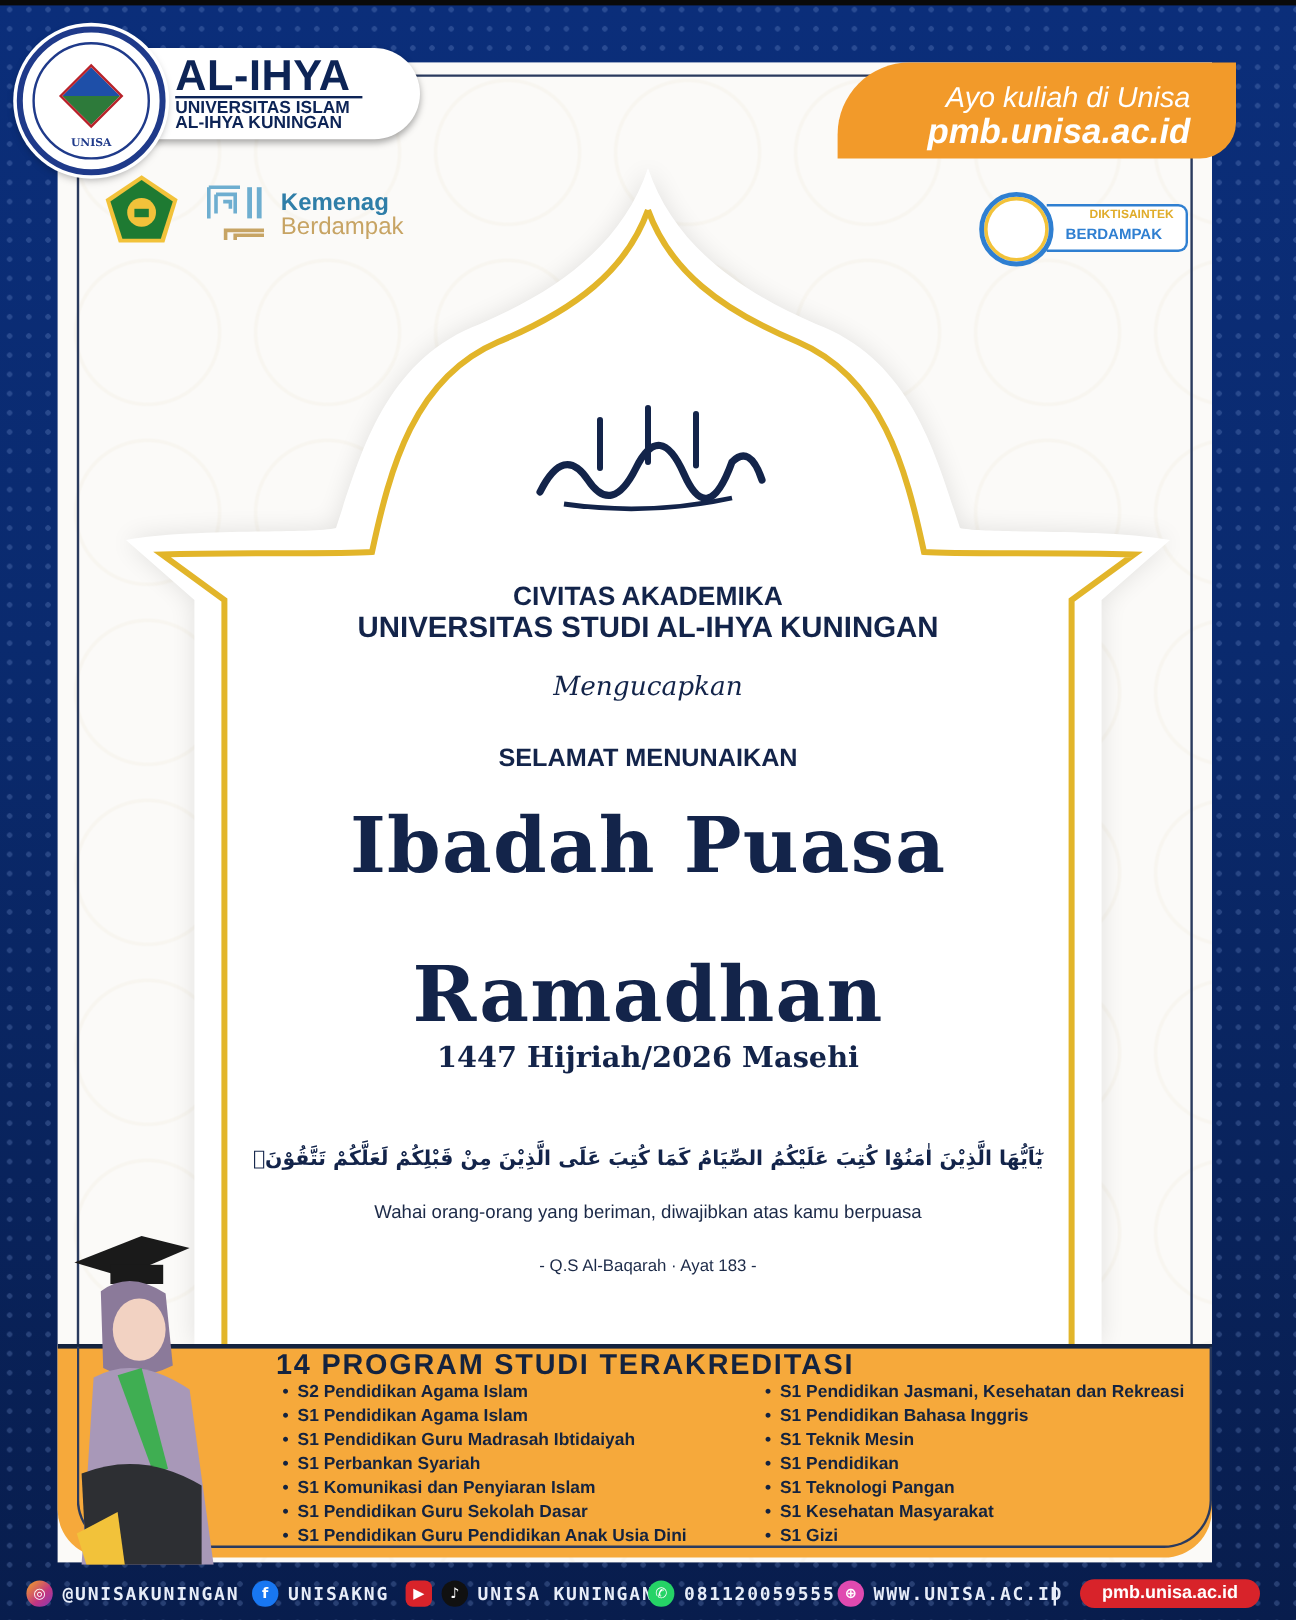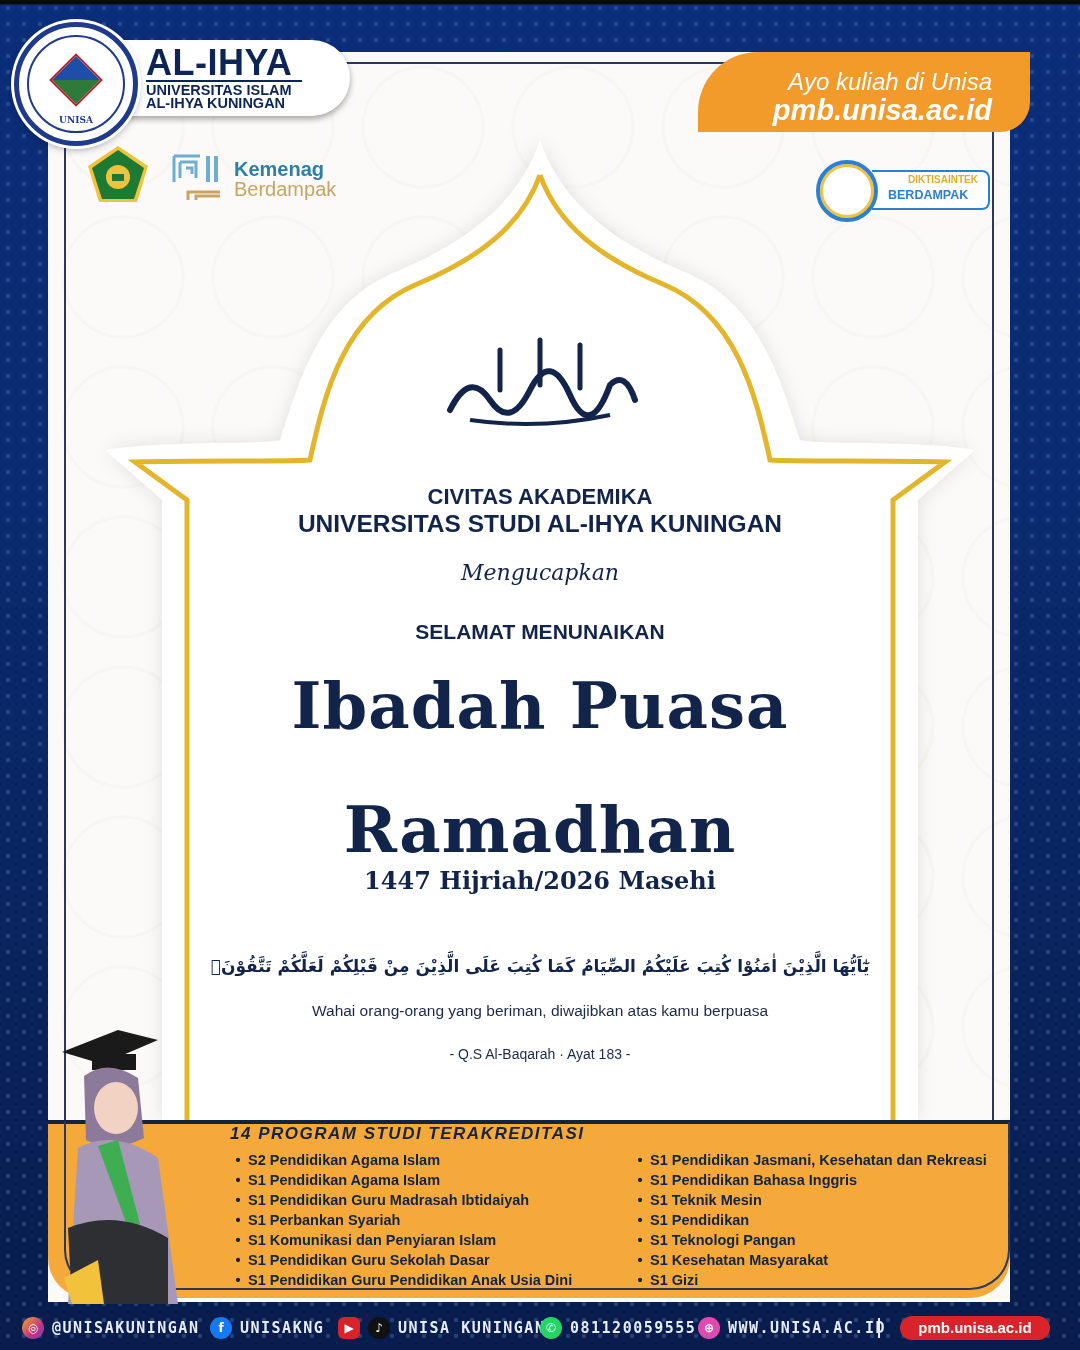--- a/index.html
+++ b/index.html
@@ -81,21 +81,21 @@
   .trans1 { top: 1002px; font-family: "Liberation Sans", sans-serif; font-size: 15.5px; color: #1c2a48; }
   .trans2 { top: 1024px; font-family: "Liberation Sans", sans-serif; font-size: 15.5px; color: #1c2a48; }
   .ref { top: 1046px; font-family: "Liberation Sans", sans-serif; font-size: 14px; color: #1c2a48; }
 
   
   .band { position: absolute; left: 48px; top: 1120px; width: 962px; height: 178px; background: #f6a93b;
     border-top: 4px solid #14233f; border-radius: 0 0 40px 40px; }
   .band-line { position: absolute; left: 64px; top: 1122px; width: 946px; height: 168px;
     border: 2px solid #2a3a5e; border-top: none; border-radius: 0 0 40px 40px; }
   .band-title { position: absolute; left: 230px; top: 1124px; font-family: "Liberation Sans", sans-serif;
-    font-weight: 900; font-size: 17px; color: #14233f; letter-spacing: 1.5px; font-style: italic; }
+    font-weight: 900; font-size: 24px; color: #14233f; letter-spacing: 1.5px; }
   .prog-list { position: absolute; list-style: none; font-family: "Liberation Sans", sans-serif;
     font-weight: bold; font-size: 14.5px; color: #14233f; }
   .prog-list li { height: 20px; line-height: 20px; white-space: nowrap; }
   .prog-list li::before { content: "•"; display: inline-block; width: 20px; text-align: center; }
   .prog-left { left: 228px; top: 1150px; }
   .prog-right { left: 630px; top: 1150px; }
 
   
   .graduate { position: absolute; left: 58px; top: 1028px; width: 140px; height: 276px; }
 

